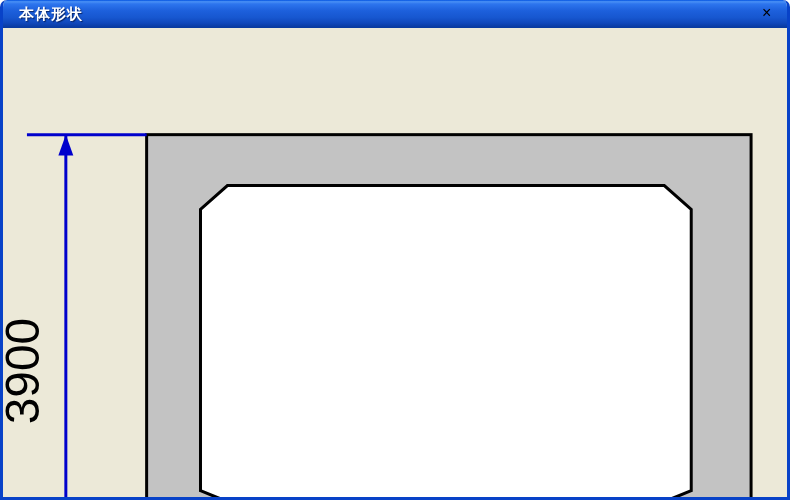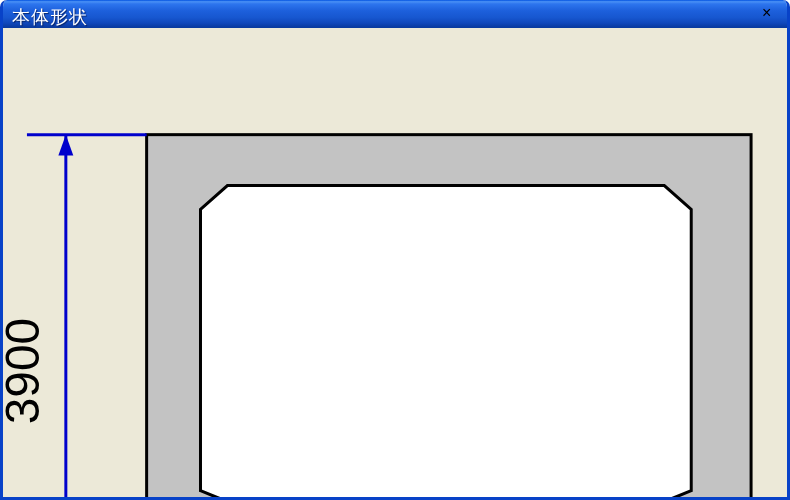--- a/index.html
+++ b/index.html
@@ -11,22 +11,22 @@
     border-radius:7px 7px 0 0;
     overflow:hidden;
   }
   
   .titlebar {
     position:absolute; top:0; left:-3px; right:-3px; height:28px;
     background:linear-gradient(180deg,#0050e0 0%,#4a91f5 6%,#2d75ee 14%,#1d60dc 38%,#1757d0 62%,#1048bc 82%,#0a3da6 94%,#093a9e 100%);
     border-radius:7px 7px 0 0;
   }
   .title-text {
-    position:absolute; left:12px; top:5px;
-    color:#fff; font-size:18px; font-weight:normal; letter-spacing:1px;
+    position:absolute; left:19px; top:5px;
+    color:#fff; font-size:15px; font-weight:bold; letter-spacing:1px;
     text-shadow:1px 1px 1px rgba(5,30,90,.9);
   }
   .close-btn {
     position:absolute; right:7px; top:4px; width:21px; height:20px;
     background:linear-gradient(150deg,#f7b29c 0%,#e8674a 35%,#d8432a 60%,#b козак;
     background:linear-gradient(150deg,#f7b29c 0%,#e8674a 35%,#d8432a 60%,#a92b10 100%);
     border:1px solid #fff; border-radius:3px;
     color:#fff; font-size:13px; font-weight:bold; line-height:18px; text-align:center;
     box-shadow:inset -1px -1px 1px rgba(90,10,0,.5);
     cursor:pointer;

